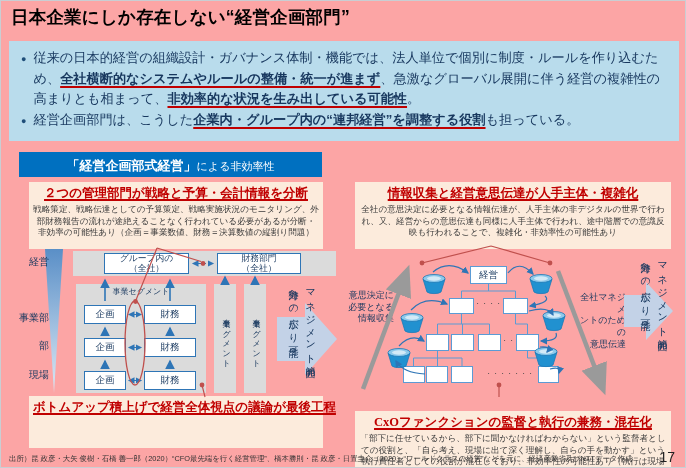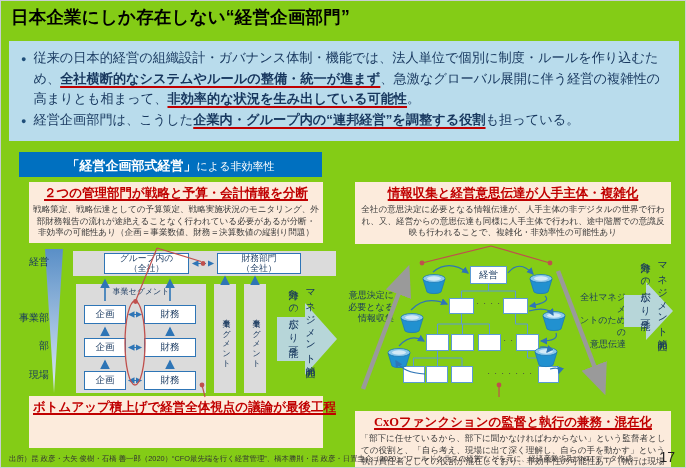--- a/index.html
+++ b/index.html
@@ -1,30 +1,30 @@
 <!DOCTYPE html>
 <html lang="ja"><head>
 <meta charset="utf-8">
 <style>
   html,body{margin:0;padding:0;background:#fff;}
   body{font-family:"Liberation Sans","DejaVu Sans",sans-serif;}
-  .slide{position:relative;width:686px;height:468px;box-sizing:border-box;border:1px solid #c9ced3;background:#84cc16;overflow:hidden;}
+  .slide{position:relative;width:686px;height:468px;box-sizing:border-box;border:1px solid #c9ced3;background:#fca5a5;overflow:hidden;}
   .title{position:absolute;left:10px;top:4px;margin:0;font-size:17.5px;font-weight:bold;color:#000;letter-spacing:.2px;}
   .intro{position:absolute;left:8px;top:40px;width:670px;height:100px;background:#B9DCEC;box-sizing:border-box;padding:7px 10px 0 8px;}
   .bullet{display:flex;}
   .bmark{color:#1F4E79;font-size:9px;margin:6px 7px 0 4px;flex:none;}
   .btext{margin:0;font-size:13.2px;color:#17375E;line-height:1.56;}
   .btext .em{font-weight:bold;text-decoration:underline;text-decoration-color:#C00000;text-decoration-thickness:2px;text-underline-offset:3px;}
   .panel{position:absolute;top:148px;height:304px;}
   .panel.left{left:8px;width:333px;}
   .panel.right{left:346px;width:332px;}
   .phead{position:absolute;top:3px;height:25px;background:#0070C0;color:#fff;text-align:center;line-height:25px;white-space:nowrap;}
   .phead .q{font-size:13px;font-weight:bold;}
   .phead .r{font-size:11px;}
-  .note{position:absolute;background:#FCEBDC;box-sizing:border-box;padding:3px 4px 4px;text-align:center;}
+  .note{position:absolute;background:#FCEBDC;box-sizing:border-box;padding:3px 4px 10px;text-align:center;}
   .note-title{font-size:12.5px;font-weight:bold;color:#C00000;text-decoration:underline;text-decoration-color:#C00000;text-decoration-thickness:1.5px;text-underline-offset:2px;white-space:nowrap;}
   .note-body{font-size:8.6px;color:#3a3a3a;line-height:1.35;margin-top:2px;text-align:center;}
   .gray{position:absolute;background:#DBDBDB;}
   .dbox{position:absolute;box-sizing:border-box;background:#fff;border:1px solid #2E75B6;color:#17375E;display:flex;flex-direction:column;align-items:center;justify-content:center;text-align:center;}
   .dbox .l1{font-size:8.8px;line-height:9.5px;}
   .dbox .l2{font-size:8.8px;line-height:9.5px;}
   .cell{font-size:9.5px;}
   .axis-label{position:absolute;width:40px;text-align:right;font-size:10px;color:#17375E;}
   .seg-label{position:absolute;text-align:center;font-size:8px;color:#17375E;}
   .vbar-text{writing-mode:vertical-rl;text-orientation:mixed;font-size:8px;color:#17375E;margin:auto;letter-spacing:1px;}

